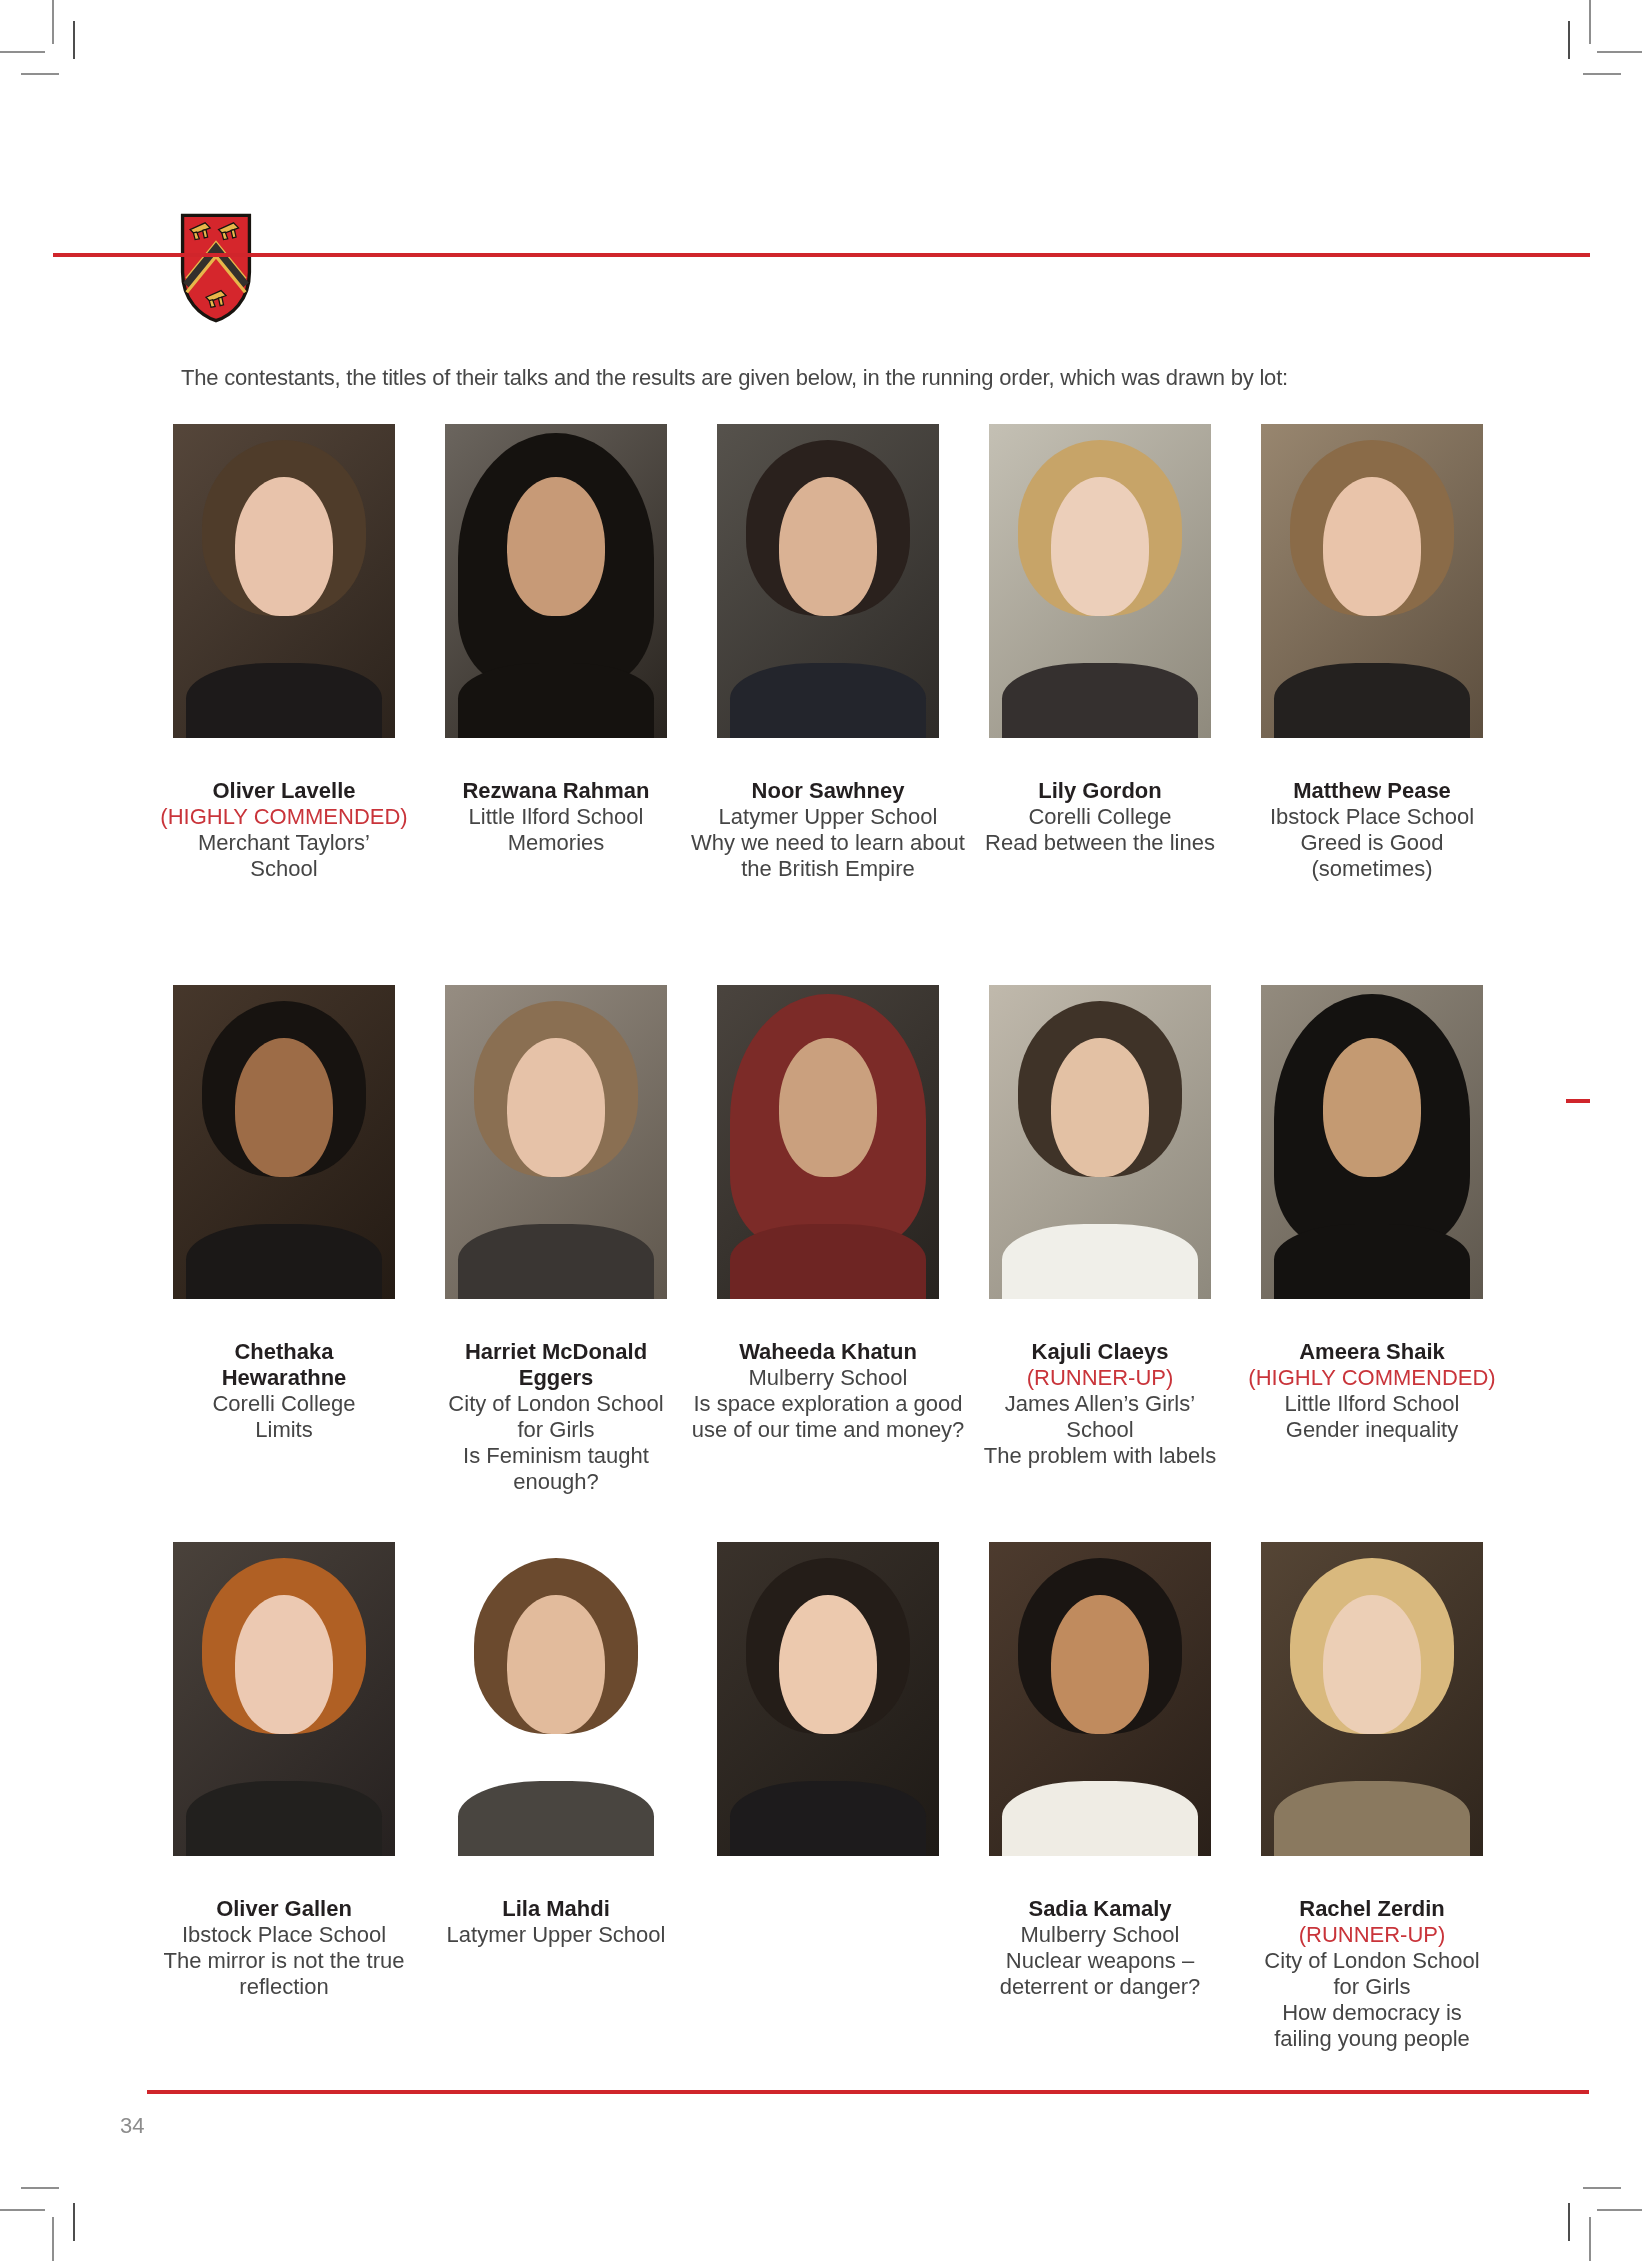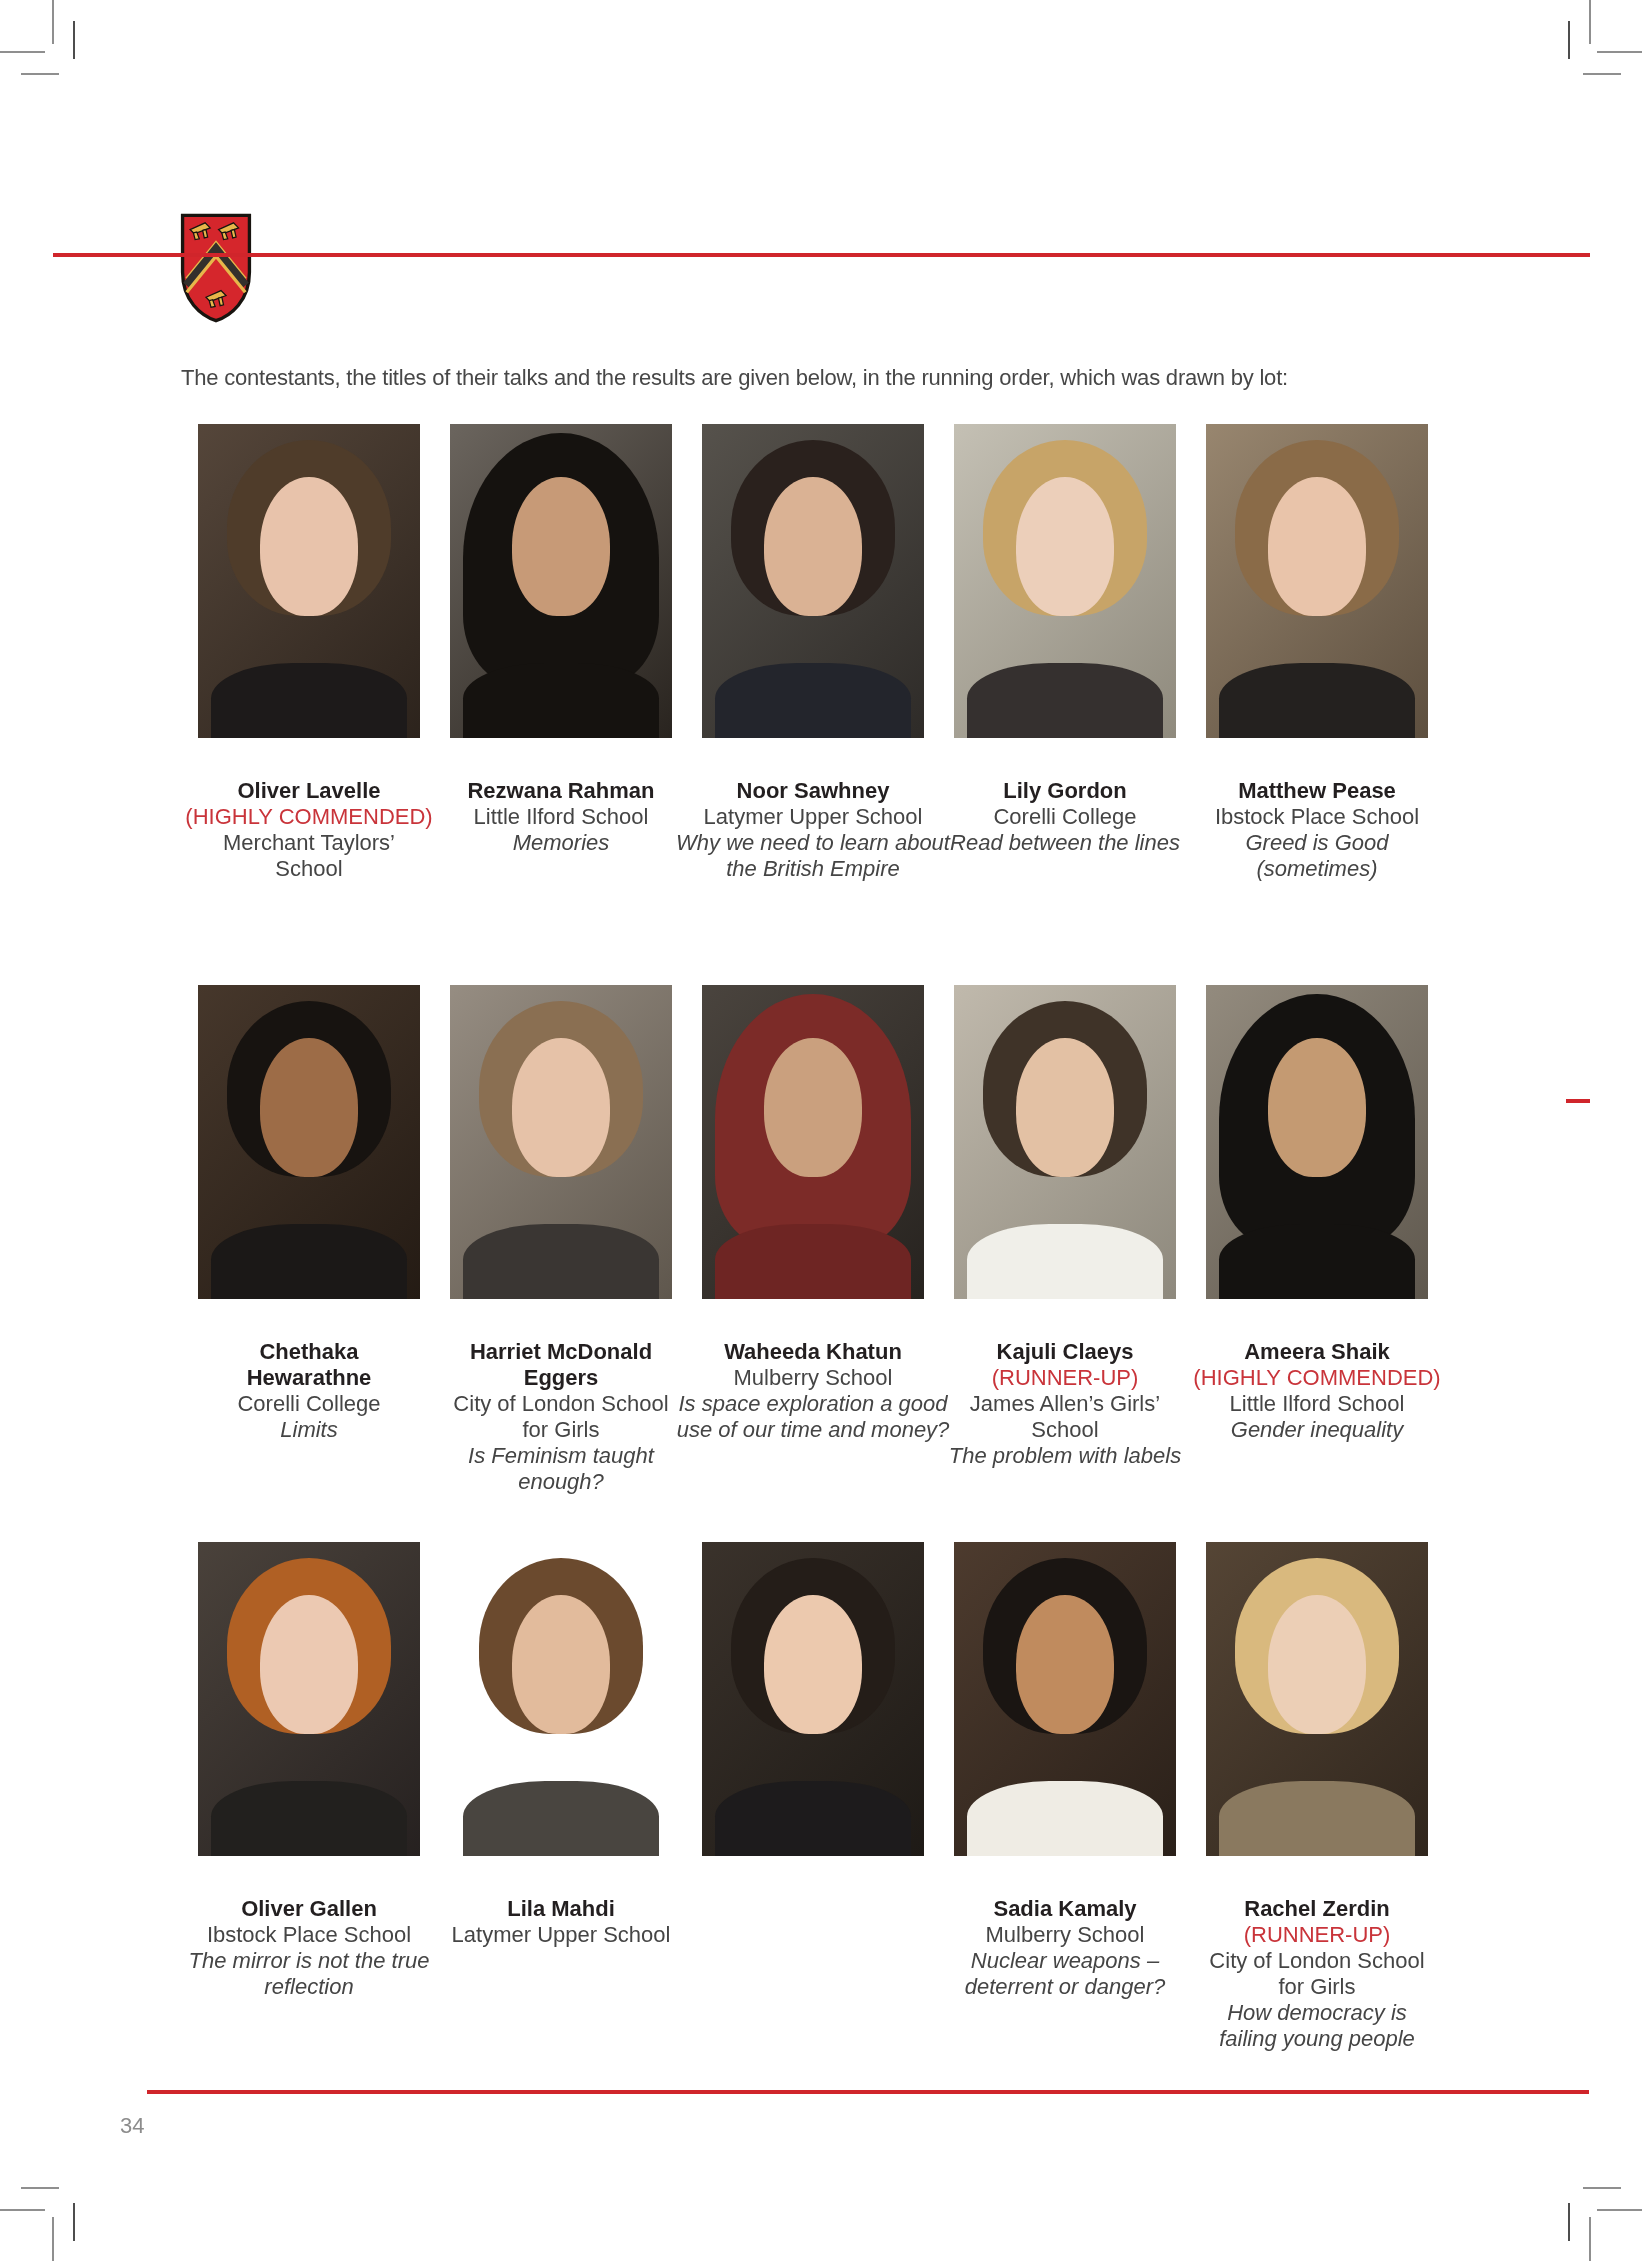--- a/index.html
+++ b/index.html
@@ -13,40 +13,40 @@
   
   .rule-top{position:absolute;left:53px;top:253px;width:1537px;height:4.2px;}
   .rule-bottom{position:absolute;left:147px;top:2090px;width:1442px;height:4.2px;}
   .mid-dash{position:absolute;left:1566px;top:1099px;width:24px;height:4.2px;}
   .crest{position:absolute;left:179px;top:212px;width:74px;height:112px;}
   .intro{position:absolute;left:181px;top:365px;font-size:22px;color:#474747;
          letter-spacing:-0.2px;white-space:nowrap;}
   .pageno{position:absolute;left:120px;top:2113px;font-size:22px;color:#8c8c8c;}
 
   
-  .row{position:absolute;left:198px;width:1309px;display:grid;
-       grid-template-columns:repeat(5,222px);column-gap:30px;}
+  .row{position:absolute;left:173px;width:1309px;display:grid;
+       grid-template-columns:repeat(5,222px);column-gap:50px;}
   .row.r0{top:424px}.row.r1{top:985px}.row.r2{top:1542px}
 
   .card{margin:0;width:222px;}
   .photo{position:relative;width:222px;height:314px;overflow:hidden;
          background:linear-gradient(135deg,var(--bg1),var(--bg2));}
   .ph-hair{position:absolute;top:5%;left:13%;width:74%;height:56%;
            border-radius:52% 52% 45% 45%;background:var(--hair);}
   .ph-face{position:absolute;top:17%;left:28%;width:44%;height:44%;
            border-radius:50% 50% 46% 46%;background:var(--skin);}
   .ph-body{position:absolute;bottom:-3%;left:6%;width:88%;height:27%;
            border-radius:42% 42% 0 0;background:var(--garment);}
   .photo.hijab .ph-hair{top:3%;left:6%;width:88%;height:80%;border-radius:50% 50% 28% 28%;}
 
   .caption{width:276px;margin:40px 0 0 -27px;text-align:center;
            font-size:22px;line-height:26px;color:#454545;}
   .caption .name{font-weight:700;color:#231f20;}
   .caption .award{color:var(--award);}
-  .caption .talk{font-style:italic;}
+  .caption .talk{}
 </style>
 </head>
 <body>
 
 <div class="page">
 
   <svg class="crest" viewBox="0 0 88 134">
     <path id="shield" d="M4,4 H84 V72 C84,106 62,124 44,130 C26,124 4,106 4,72 Z" fill="#d5262c" stroke="#18140f" stroke-width="4"></path>
     <polyline points="9,80 44,37 79,80" fill="none" stroke="#e7b64a" stroke-width="4"></polyline>
     <polyline points="9,88 44,45 79,88" fill="none" stroke="#33302c" stroke-width="11"></polyline>

